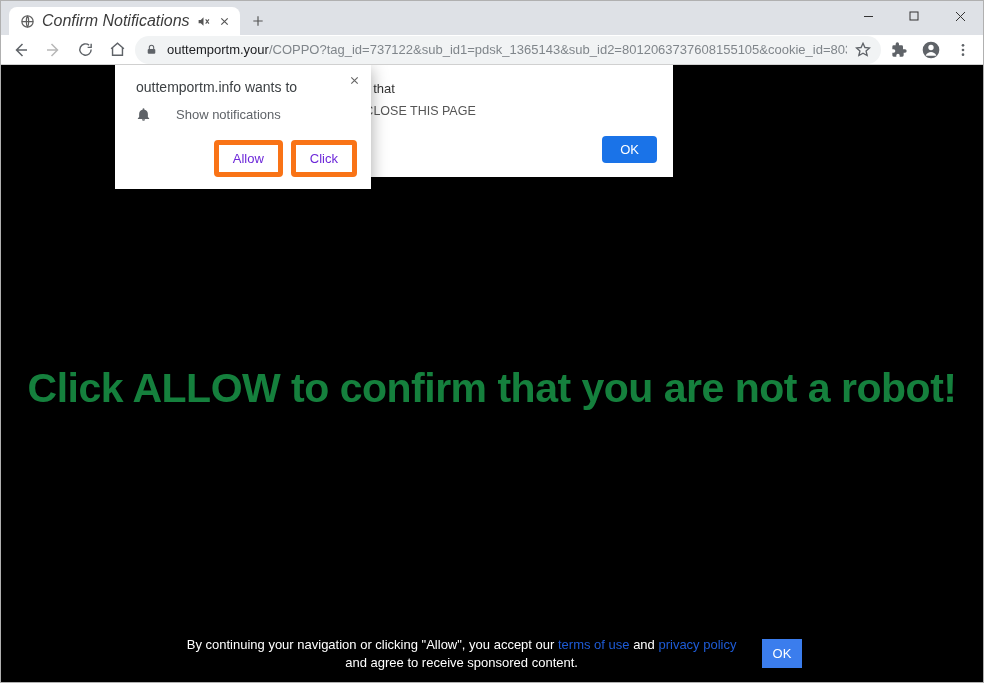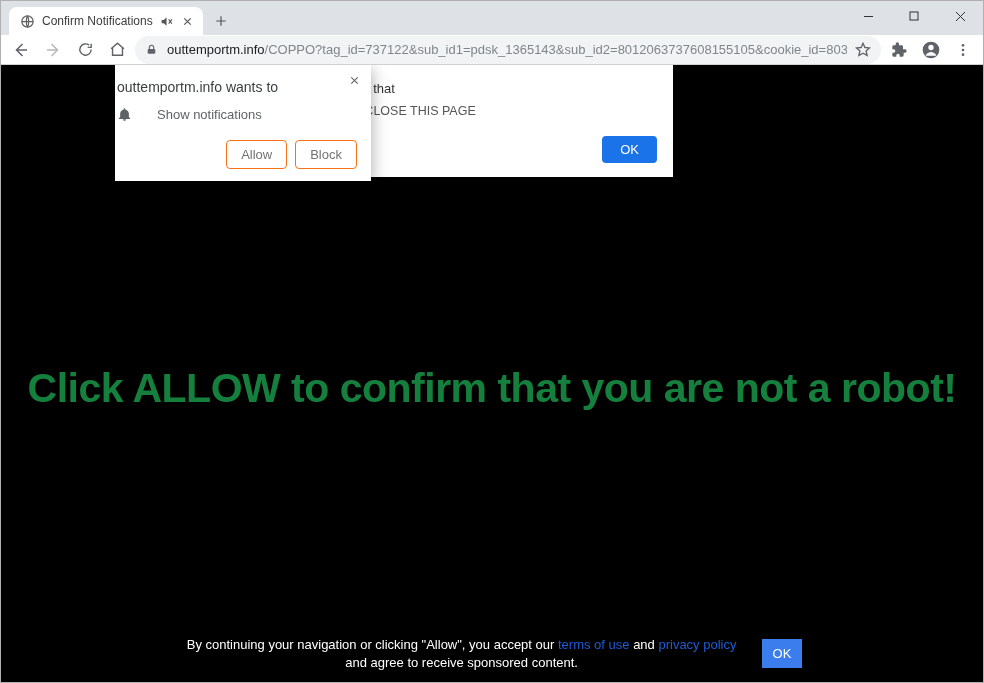--- a/index.html
+++ b/index.html
@@ -23,22 +23,23 @@
     margin-left: 8px;
     margin-top: 6px;
     height: 28px;
     background: #fff;
     border-radius: 8px 8px 0 0;
     display: flex;
     align-items: center;
     padding: 0 8px 0 10px;
     min-width: 190px;
     gap: 7px;
-    font-size: 12px;
+    font-size: 16px;
     color: #3c3c3c;
+    font-style: italic;
   }
   .tab .favicon { width: 16px; height: 16px; display:flex; align-items:center; justify-content:center; color:#606060;}
   .tab .title { flex: 1; white-space: nowrap; overflow: hidden; }
   .tab .mute, .tab .close { width:14px; height:14px; display:flex; align-items:center; justify-content:center; color:#555; cursor:pointer;}
   .newtab {
     width: 28px; height: 28px; display:flex; align-items:center; justify-content:center;
     color:#555; margin-left:4px; margin-bottom:0px; cursor:pointer;
   }
   .window-controls {
     position: absolute; right: 0; top: 0; height: 34px;
@@ -128,36 +129,36 @@
     background:#1a73e8; color:#fff; border:none;
     padding:6px 18px; border-radius:4px; font-size:13px; cursor:pointer;
   }
   
   .perm-prompt {
     position:absolute;
     top:0; left:114px;
     width:256px;
     background:#fff;
     box-shadow: 0 4px 16px rgba(0,0,0,0.35);
-    padding: 14px 14px 12px 2px;
+    padding: 14px 14px 12px 21px;
     font-size:13px;
     color:#333;
     z-index:5;
   }
   .perm-prompt .perm-close {
     position:absolute; top:8px; right:10px; width:14px; height:14px;
     display:flex; align-items:center; justify-content:center;
     color:#666; cursor:pointer;
   }
   .perm-prompt .perm-title { color:#3c4043; margin-bottom:12px; font-size:14px;}
   .perm-prompt .perm-row { display:flex; align-items:center; gap:24px; color:#5f6368; font-size:13px; margin-bottom:18px;}
   .perm-prompt .perm-row .bell { width:16px; display:flex; color:#5f6368;}
   .perm-prompt .perm-btns { display:flex; justify-content:flex-end; gap:8px;}
   .perm-prompt .perm-btns button {
-    background:#fff; border:1px solid #f97316; color:#737373;
+    background:#fff; border:5px solid #f97316; color:#6d28d9;
     padding:6px 14px; border-radius:4px; font-size:13px; cursor:pointer;
   }
   svg { display:block; }
 </style>
 </head>
 <body>
 
 <div class="titlebar">
   <div class="tab">
     <span class="favicon">
@@ -227,21 +228,21 @@
       </svg>
   </div>
   <div class="omnibox">
     <span class="lock">
       <svg viewBox="0 0 24 24" width="13" height="13" fill="currentColor">
           <rect x="5" y="11" width="14" height="9" rx="2"></rect>
           <path d="M8 11V8a4 4 0 0 1 8 0v3" fill="none" stroke="currentColor" stroke-width="2"></path>
         </svg>
     </span>
     <span class="url">
-      <span class="host">outtemportm.info</span><span class="rest">/COPPO?tag_id=737122&amp;sub_id1=pdsk_1365143&amp;sub_id2=8012063737608155105&amp;cookie_id=8037ec2b-e20a-421b-9…</span>
+      <span class="host">outtemportm.your</span><span class="rest">/COPPO?tag_id=737122&amp;sub_id1=pdsk_1365143&amp;sub_id2=8012063737608155105&amp;cookie_id=8037ec2b-e20a-421b-9…</span>
     </span>
     <span class="star">
       <svg viewBox="0 0 24 24" width="16" height="16" fill="none" stroke="currentColor" stroke-width="2">
           <path d="M12 2l2.9 6.3 6.9.6-5.2 4.6 1.6 6.8L12 16.9 5.8 20.3l1.6-6.8L2.2 8.9l6.9-.6L12 2z"></path>
         </svg>
     </span>
   </div>
   <div class="tb-btn">
     <svg viewBox="0 0 24 24" width="16" height="16" fill="currentColor">
         <path d="M20 11h-2V7a2 2 0 0 0-2-2h-4V3a2.5 2.5 0 0 0-5 0v2H4a2 2 0 0 0-2 2v4h2a2.5 2.5 0 0 1 0 5H2v4a2 2 0 0 0 2 2h4v-2a2.5 2.5 0 0 1 5 0v2h4a2 2 0 0 0 2-2v-4h2a2.5 2.5 0 0 0 0-5z"></path>
@@ -285,21 +286,21 @@
     <div class="perm-row">
       <span class="bell">
         <svg viewBox="0 0 24 24" width="15" height="15" fill="currentColor">
             <path d="M12 22a2.5 2.5 0 0 0 2.5-2.5h-5A2.5 2.5 0 0 0 12 22zm7-6V11a7 7 0 0 0-5.5-6.8V3.5a1.5 1.5 0 0 0-3 0v.7A7 7 0 0 0 5 11v5l-2 2v1h18v-1l-2-2z"></path>
           </svg>
       </span>
       <span>Show notifications</span>
     </div>
     <div class="perm-btns">
       <button>Allow</button>
-      <button>Block</button>
+      <button>Click</button>
     </div>
   </div>
 
   <div class="big-text">Click ALLOW to confirm that you are not a robot!</div>
 
   <div class="cookie-bar">
     <div class="cookie-text">
       <span>By continuing your navigation or clicking "Allow", you accept our </span><a href="#">terms of use</a><span> and </span><a href="#">privacy policy</a><span> and agree to receive sponsored content.</span>
     </div>
     <button class="cookie-ok">OK</button>

